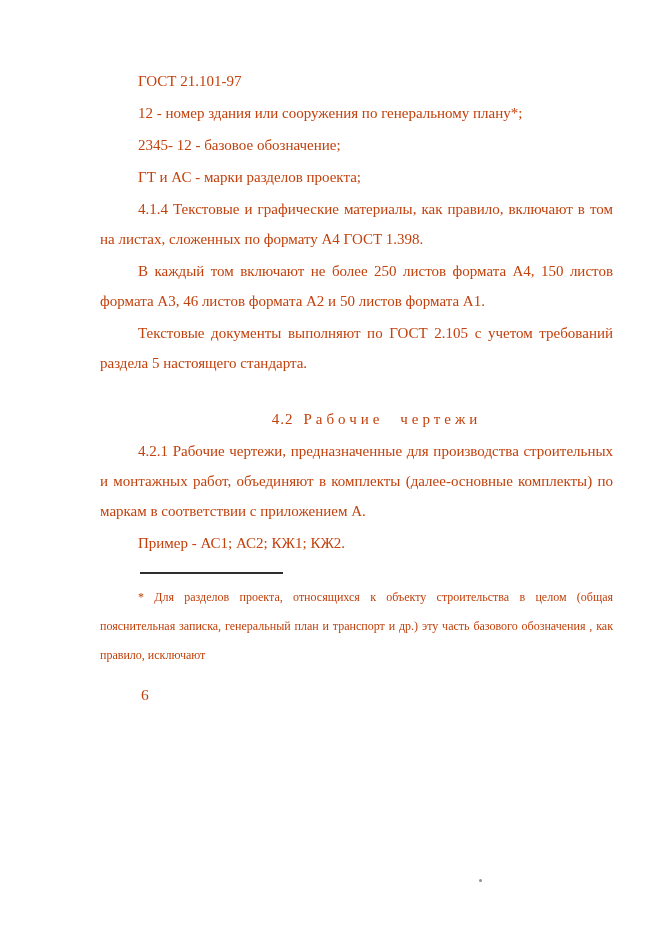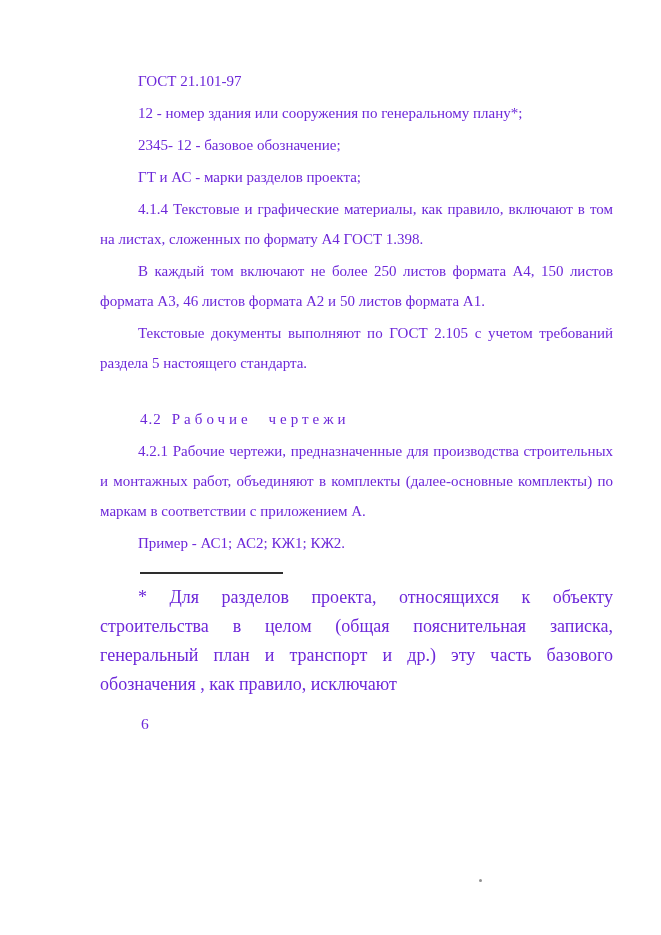--- a/index.html
+++ b/index.html
@@ -11,21 +11,21 @@
     width: 661px;
     height: 935px;
     overflow: hidden;
   }
   .page {
     position: relative;
     width: 661px;
     height: 935px;
     background: #ffffff;
     font-family: "Liberation Serif", "DejaVu Serif", serif;
-    color: #6d28d9;
+    color: #c2410c;
   }
   .content {
     position: absolute;
     left: 100px;
     top: 66px;
     width: 513px;
     font-size: 15px;
     line-height: 30px;
   }
   .content p {
@@ -35,37 +35,38 @@
     text-indent: 38px;
   }
   .just {
     text-align: justify;
   }
   .heading {
     margin-top: 26px !important;
     margin-bottom: 2px !important;
     text-indent: 40px;
     white-space: nowrap;
+    text-align: center;
   }
   .heading .num {
     letter-spacing: 1px;
   }
   .heading .spaced {
     letter-spacing: 4px;
     word-spacing: 9px;
     margin-left: 10px;
   }
   .sep {
     width: 143px;
     height: 0;
     border-top: 2px solid #2e2e2e;
     margin: 14px 0 9px 40px;
   }
   .footnote {
-    font-size: 18px;
+    font-size: 12px;
     line-height: 29px;
   }
   .pagenum {
     margin-top: 10px !important;
     text-indent: 41px;
     font-size: 15.5px;
   }
   .artifact-dot {
     position: absolute;
     left: 479px;

